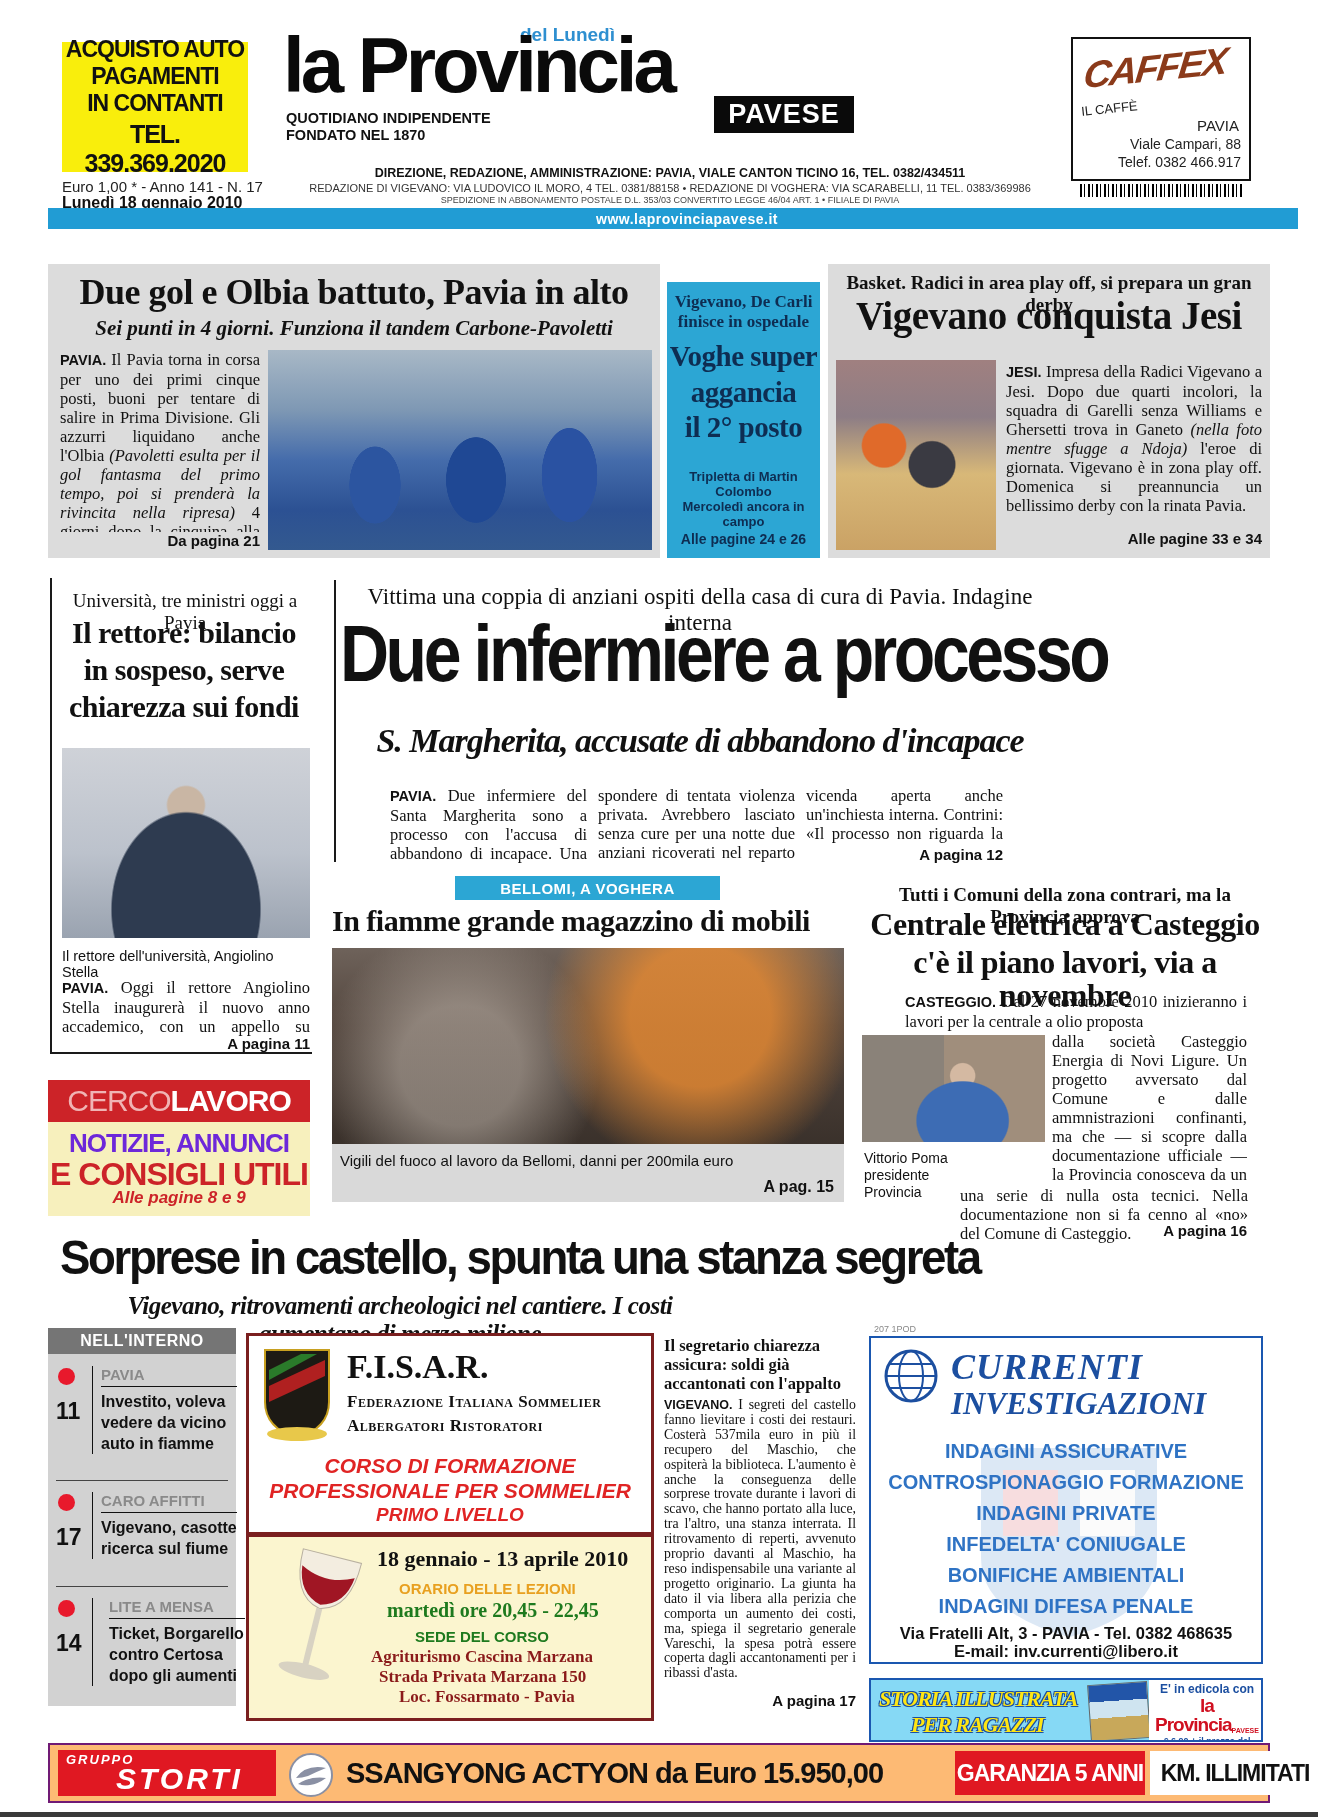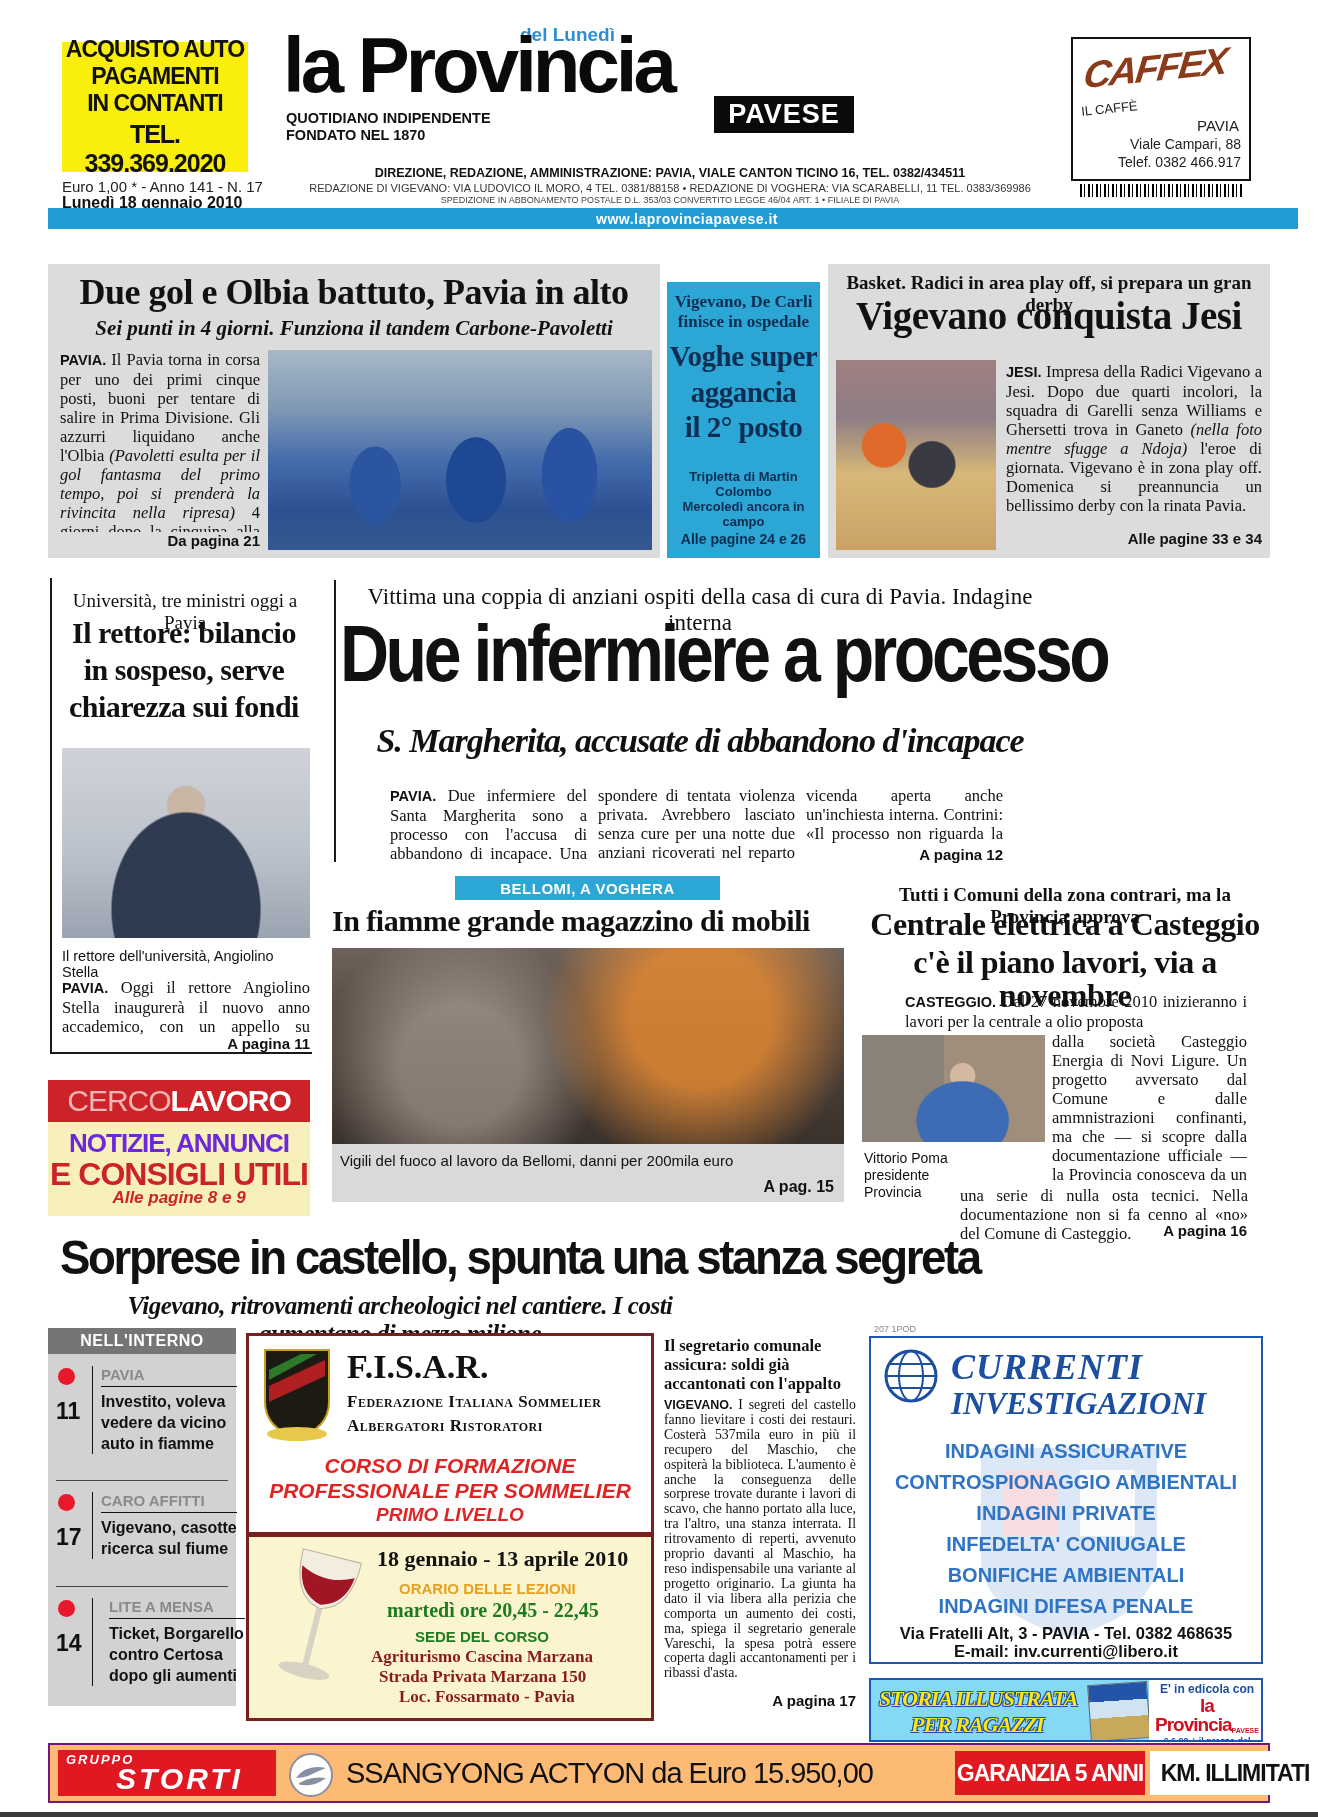--- a/index.html
+++ b/index.html
@@ -233,21 +233,21 @@
     <div class="serif b" style="position:absolute;left:128px;top:210px;font-size:22px;">18 gennaio - 13 aprile 2010</div>
     <div class="b" style="position:absolute;left:150px;top:244px;font-size:15px;color:#e8a020;">ORARIO DELLE LEZIONI</div>
     <div class="serif b" style="position:absolute;left:138px;top:263px;font-size:20px;color:#1e7a1e;">martedì ore 20,45 - 22,45</div>
     <div class="b" style="position:absolute;left:166px;top:292px;font-size:15px;color:#1e7a1e;">SEDE DEL CORSO</div>
     <div class="serif b" style="position:absolute;left:122px;top:311px;font-size:17px;color:#8a1a1a;">Agriturismo Cascina Marzana</div>
     <div class="serif b" style="position:absolute;left:130px;top:331px;font-size:17px;color:#8a1a1a;">Strada Privata Marzana 150</div>
     <div class="serif b" style="position:absolute;left:150px;top:351px;font-size:17px;color:#8a1a1a;">Loc. Fossarmato - Pavia</div>
 
   </div>
 
-  <div class="abs serif b" style="left:664px;top:1336px;width:192px;font-size:16.5px;line-height:19px;">Il segretario comunale assicura: soldi già accantonati con l'appalto</div>
+  <div class="abs serif b" style="left:664px;top:1336px;width:192px;font-size:16.5px;line-height:19px;">Il segretario chiarezza assicura: soldi già accantonati con l'appalto</div>
   <div class="abs just serif" style="left:664px;top:1398px;width:192px;height:292px;overflow:hidden;font-size:13.8px;line-height:14.9px;">
     <span class="lead" style="font-size:12.5px;">VIGEVANO.</span><span> I segreti del castello fanno lievitare i costi dei restauri. Costerà 537mila euro in più il recupero del Maschio, che ospiterà la biblioteca. L'aumento è anche la conseguenza delle sorprese trovate durante i lavori di scavo, che hanno portato alla luce, tra l'altro, una stanza interrata. Il ritrovamento di reperti, avvenuto proprio davanti al Maschio, ha reso indispensabile una variante al progetto originario. La giunta ha dato il via libera alla perizia che comporta un aumento dei costi, ma, spiega il segretario generale Vareschi, la spesa potrà essere coperta dagli accantonamenti per i ribassi d'asta.</span>
   </div>
   <div class="abs pageref" style="left:664px;top:1692px;width:192px;">A pagina 17</div>
 
   <div class="abs" style="left:874px;top:1324px;font-size:9px;color:#888;">207 1POD</div>
   <div class="abs" style="left:869px;top:1336px;width:394px;height:328px;border:2.5px solid #1a57b0;box-sizing:border-box;background:#fff;overflow:hidden;">
     <svg width="56" height="56" viewBox="0 0 56 56" style="position:absolute;left:12px;top:10px;">
       <circle cx="28" cy="28" r="25" fill="none" stroke="#1c4fa0" stroke-width="3"></circle>
       <ellipse cx="28" cy="28" rx="12" ry="25" fill="none" stroke="#1c4fa0" stroke-width="2"></ellipse>
@@ -256,21 +256,21 @@
       <line x1="6" y1="40" x2="50" y2="40" stroke="#1c4fa0" stroke-width="2"></line>
     </svg>
     <div class="serif b i" style="position:absolute;left:80px;top:8px;font-size:36px;color:#1c4fa0;letter-spacing:1px;">CURRENTI</div>
     <div class="serif b i" style="position:absolute;left:80px;top:48px;font-size:31px;color:#1c4fa0;letter-spacing:0px;">INVESTIGAZIONI</div>
     <svg width="220" height="220" viewBox="0 0 100 100" style="position:absolute;left:88px;top:88px;opacity:.16;">
       <path d="M10 10 H90 V60 Q90 85 50 96 Q10 85 10 60 Z" fill="#2f73c4"></path>
       <path d="M20 20 H45 V50 H20 Z" fill="#d03040"></path>
       <path d="M55 20 H80 V50 H55 Z" fill="#e8e8e8"></path>
     </svg>
     <div class="b ctr" style="position:absolute;top:102px;width:100%;font-size:20px;color:#2f73c4;">INDAGINI ASSICURATIVE</div>
-    <div class="b ctr" style="position:absolute;top:133px;width:100%;font-size:20px;color:#2f73c4;">CONTROSPIONAGGIO AMBIENTALI</div>
+    <div class="b ctr" style="position:absolute;top:133px;width:100%;font-size:20px;color:#2f73c4;">CONTROSPIONAGGIO FORMAZIONE</div>
     <div class="b ctr" style="position:absolute;top:164px;width:100%;font-size:20px;color:#2f73c4;">INDAGINI PRIVATE</div>
     <div class="b ctr" style="position:absolute;top:195px;width:100%;font-size:20px;color:#2f73c4;">INFEDELTA' CONIUGALE</div>
     <div class="b ctr" style="position:absolute;top:226px;width:100%;font-size:20px;color:#2f73c4;">BONIFICHE AMBIENTALI</div>
     <div class="b ctr" style="position:absolute;top:257px;width:100%;font-size:20px;color:#2f73c4;">INDAGINI DIFESA PENALE</div>
     <div class="b ctr" style="position:absolute;top:286px;width:100%;font-size:16.5px;color:#111;">Via Fratelli Alt, 3 - PAVIA - Tel. 0382 468635</div>
     <div class="b ctr" style="position:absolute;top:304px;width:100%;font-size:16.5px;color:#111;">E-mail: inv.currenti@libero.it</div>
   </div>
 
   <div class="abs" style="left:869px;top:1678px;width:394px;height:64px;border:2.5px solid #1a57b0;box-sizing:border-box;background:#86d9f5;overflow:hidden;">
     <div class="serif b i" style="position:absolute;left:8px;top:6px;font-size:22px;color:#ffe612;text-shadow:1px 1px 0 #1c4fa0,-1px 1px 0 #1c4fa0,1px -1px 0 #1c4fa0,-1px -1px 0 #1c4fa0;letter-spacing:-1px;">STORIA ILLUSTRATA</div>
@@ -290,21 +290,21 @@
   <div class="abs" style="left:48px;top:1743px;width:1222px;height:60px;background:#fdba74;border:2px solid #701a75;box-sizing:border-box;">
     <div style="position:absolute;left:8px;top:5px;width:218px;height:46px;background:#e01822;color:#fff;overflow:hidden;">
       <span class="b i" style="position:absolute;left:8px;top:2px;font-size:13px;letter-spacing:2px;">GRUPPO</span>
       <span class="b i" style="position:absolute;left:58px;top:12px;font-size:30px;letter-spacing:3px;">STORTI</span>
     </div>
     <svg width="46" height="46" viewBox="0 0 46 46" style="position:absolute;left:238px;top:7px;">
       <circle cx="23" cy="23" r="21" fill="#fff" stroke="#8a90a4" stroke-width="2"></circle>
       <path d="M8 26 Q18 12 38 16 Q28 20 20 24 Q14 26 8 26 Z" fill="#8a90a4"></path>
       <path d="M10 32 Q22 24 38 26 Q30 32 22 33 Q15 34 10 32 Z" fill="#8a90a4"></path>
     </svg>
-    <div style="position:absolute;left:296px;top:12px;font-size:29px;font-weight:400;letter-spacing:-1px;">SSANGYONG ACTYON da Euro 15.950,00</div>
+    <div style="position:absolute;left:296px;top:12px;font-size:29px;font-weight:700;letter-spacing:-1px;">SSANGYONG ACTYON da Euro 15.950,00</div>
     <div style="position:absolute;left:905px;top:6px;width:190px;height:44px;background:#e01822;display:flex;align-items:center;justify-content:center;">
       <span class="b" style="color:#fff;font-size:23px;letter-spacing:-1px;">GARANZIA 5 ANNI</span>
     </div>
     <div style="position:absolute;left:1100px;top:6px;width:170px;height:44px;background:#fff;display:flex;align-items:center;justify-content:center;">
       <span class="b" style="color:#111;font-size:23px;letter-spacing:-1px;">KM. ILLIMITATI</span>
     </div>
   </div>
 
   <div class="abs" style="left:0;top:1812px;width:100%;height:5px;background:#3a3a3a;"></div>
 </div>

